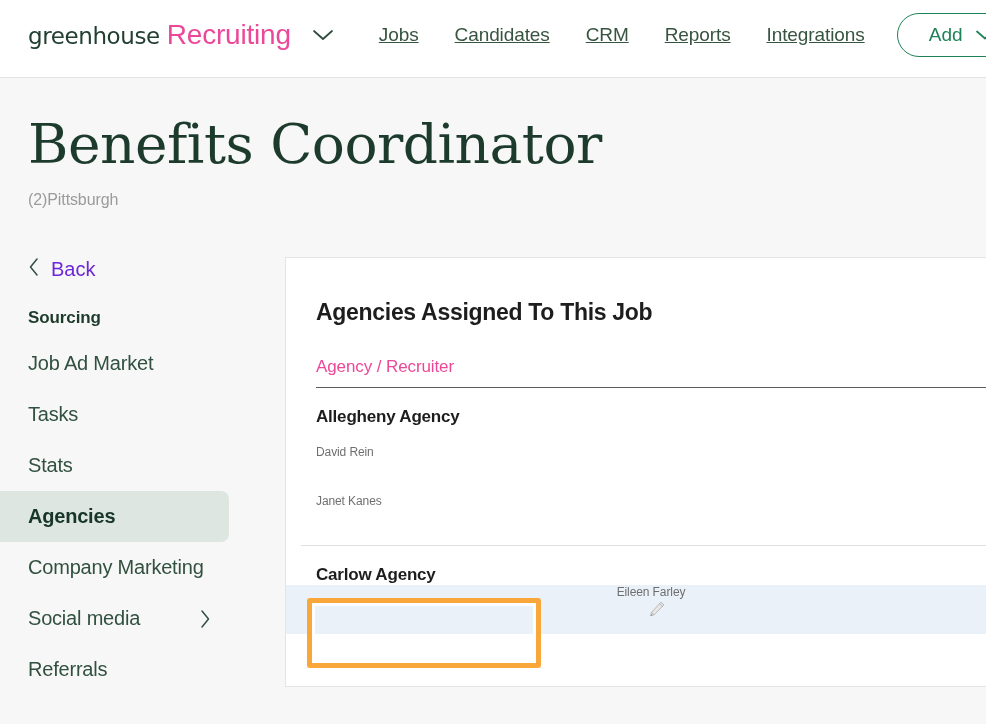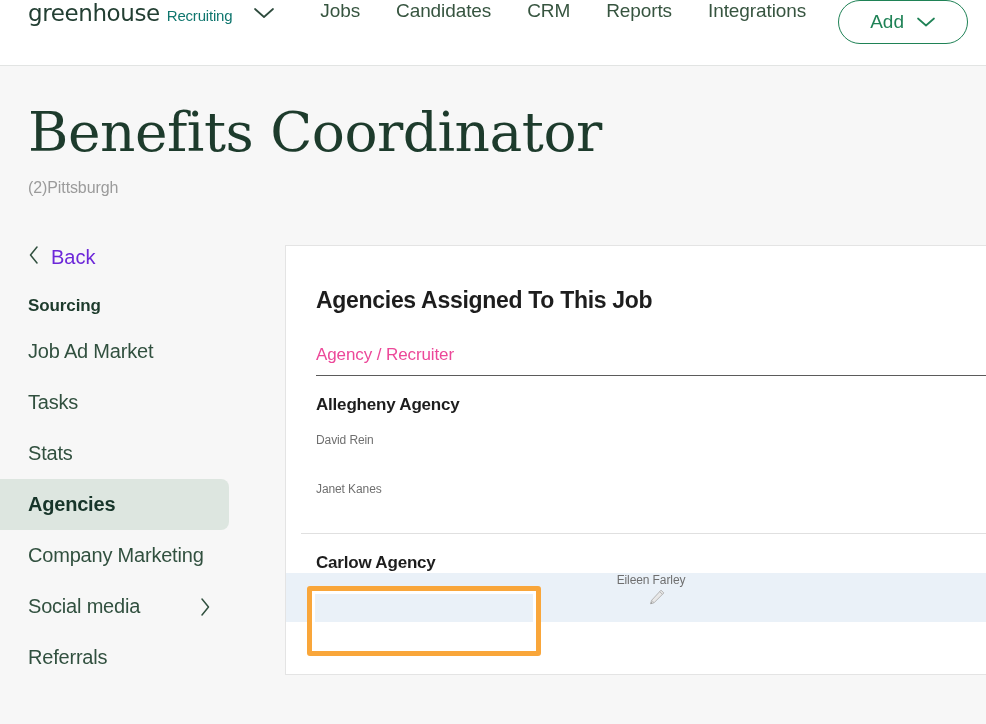--- a/index.html
+++ b/index.html
@@ -12,47 +12,47 @@
 
   body {
     font-family: "Liberation Sans", sans-serif;
     background: #ffffff;
     color: #2f4f40;
     -webkit-font-smoothing: antialiased;
   }
 
   
   .topnav {
-    height: 66px;
+    height: 78px;
     background: #ffffff;
     border-bottom: 1px solid #e2e4e3;
     display: flex;
-    align-items: flex-start;
+    align-items: center;
     padding: 0 24px 8px 28px;
     position: relative;
     z-index: 5;
   }
 
   .brand {
     display: flex;
     align-items: baseline;
     gap: 7px;
     white-space: nowrap;
   }
   .brand-mark {
     font-family: "DejaVu Sans", sans-serif;
     font-size: 23px;
     letter-spacing: -0.4px;
     color: #233f33;
     font-weight: 400;
   }
   .brand-sub {
-    font-size: 15px;
+    font-size: 28px;
     letter-spacing: -0.2px;
-    color: #0f766e;
+    color: #ec4899;
     font-weight: 400;
   }
   .brand-caret {
     margin-left: 14px;
     display: inline-flex;
     align-items: center;
     color: #2d4a3c;
     align-self: center;
   }
 
@@ -61,20 +61,21 @@
     align-items: center;
     gap: 36px;
     margin-left: 45px;
   }
   .navlink {
     font-size: 19px;
     color: #36543f;
     letter-spacing: -0.1px;
     cursor: pointer;
     white-space: nowrap;
+    text-decoration: underline;
   }
 
   .add-btn {
     margin-left: 32px;
     height: 44px;
     min-width: 130px;
     border: 1.6px solid #1f8256;
     border-radius: 24px;
     background: #ffffff;
     color: #1f8256;

